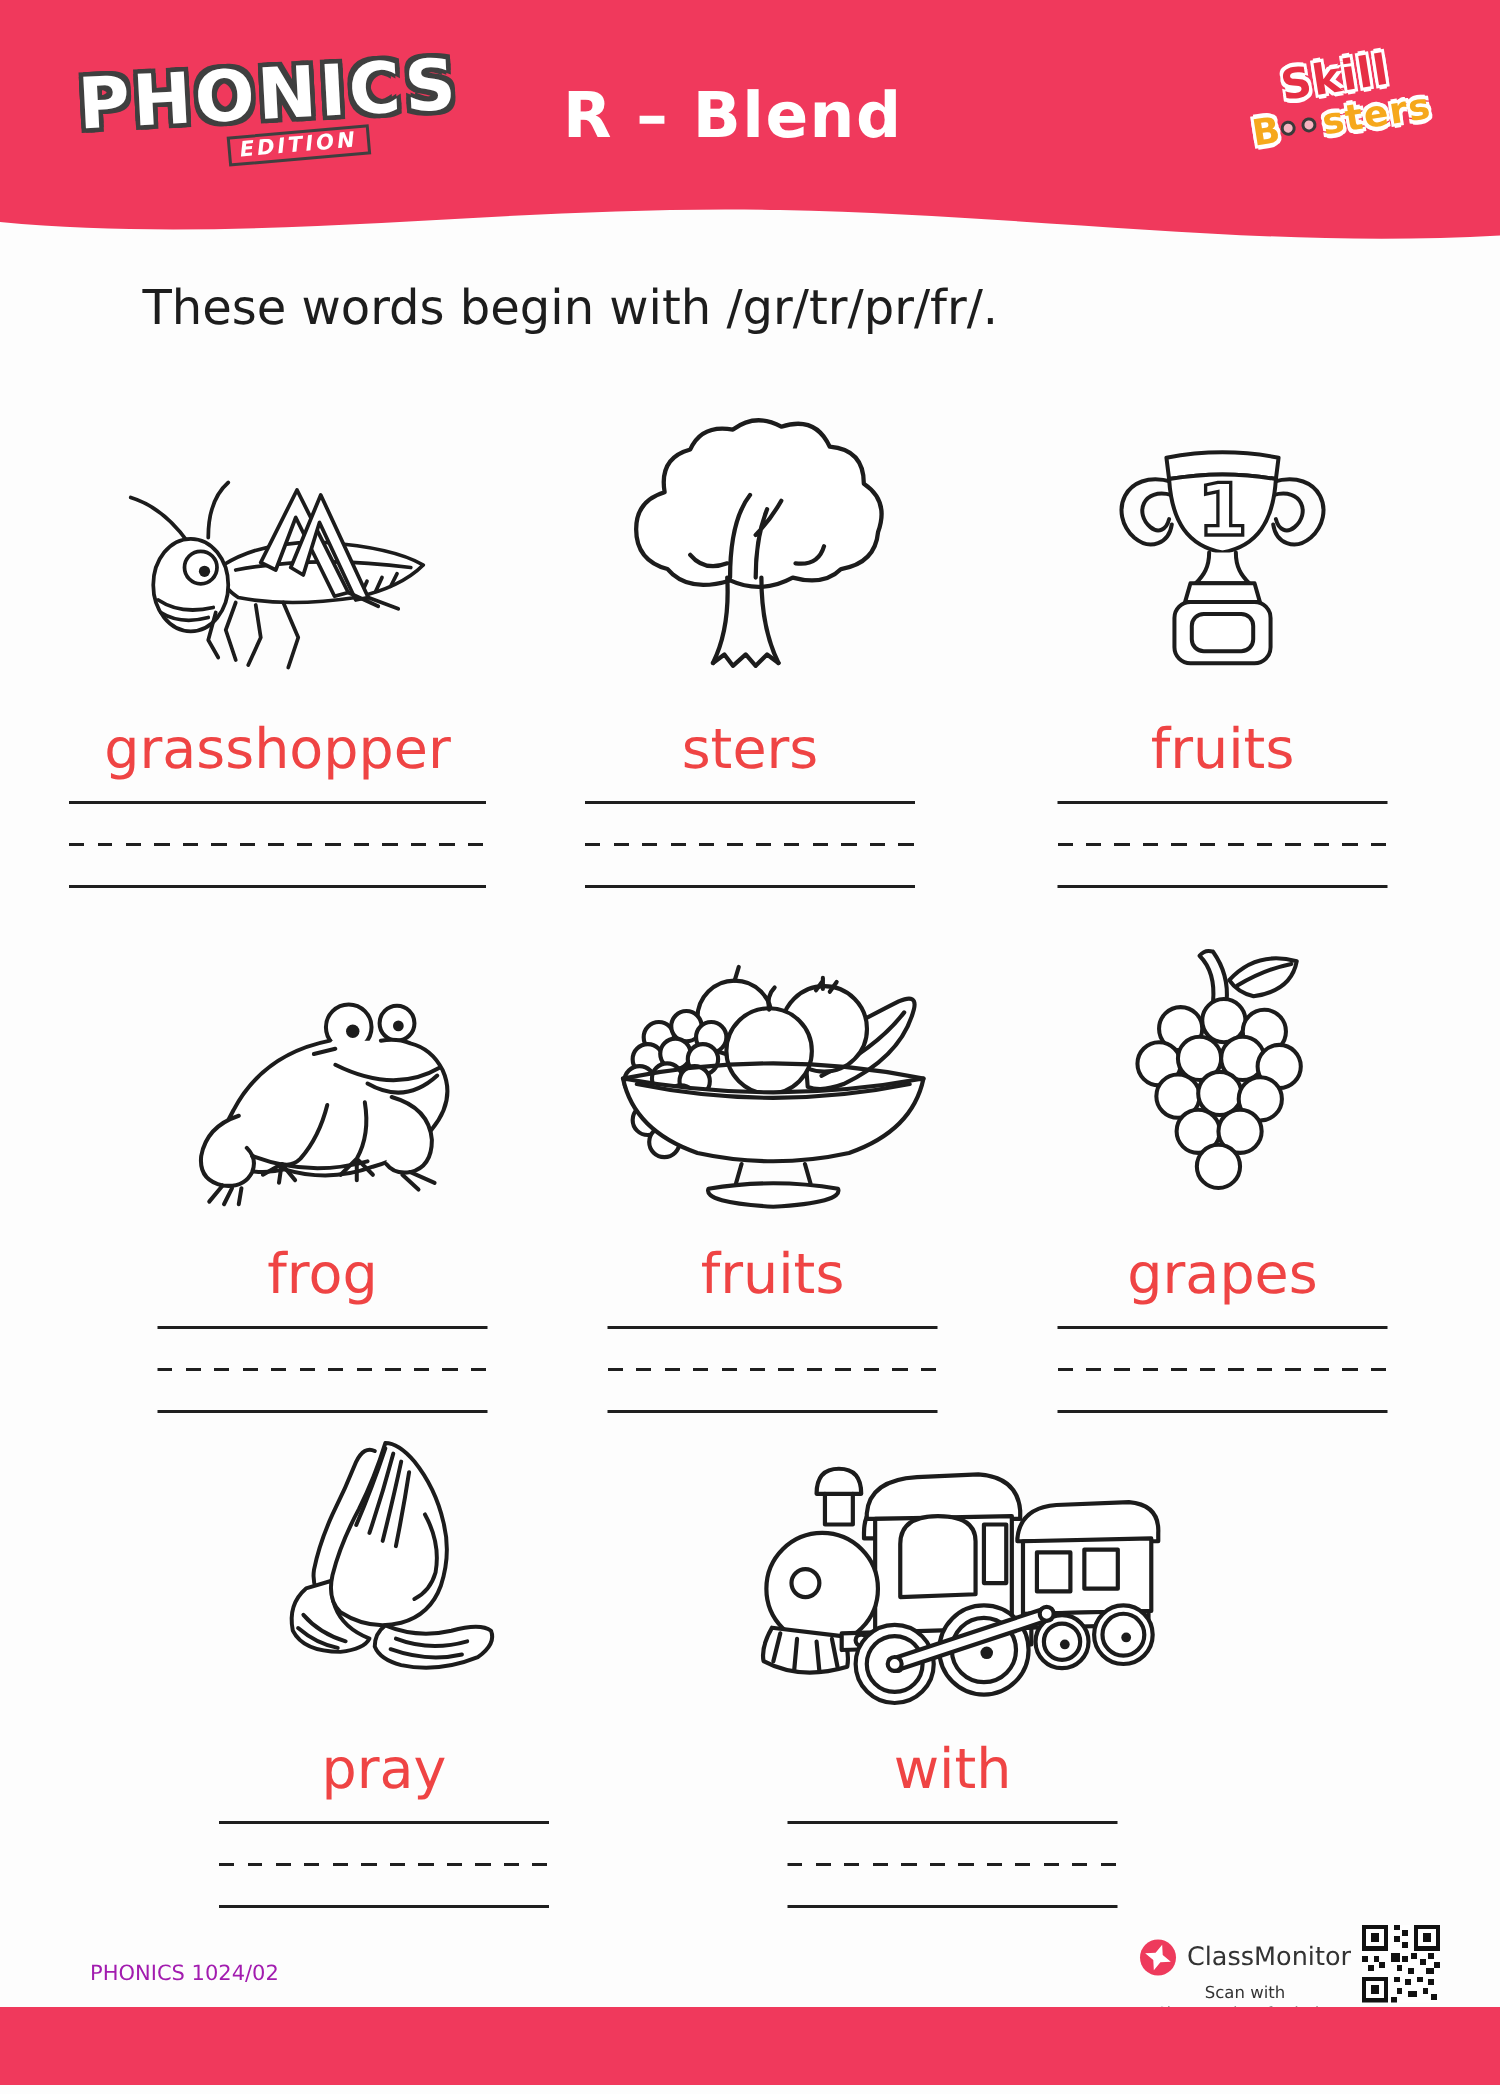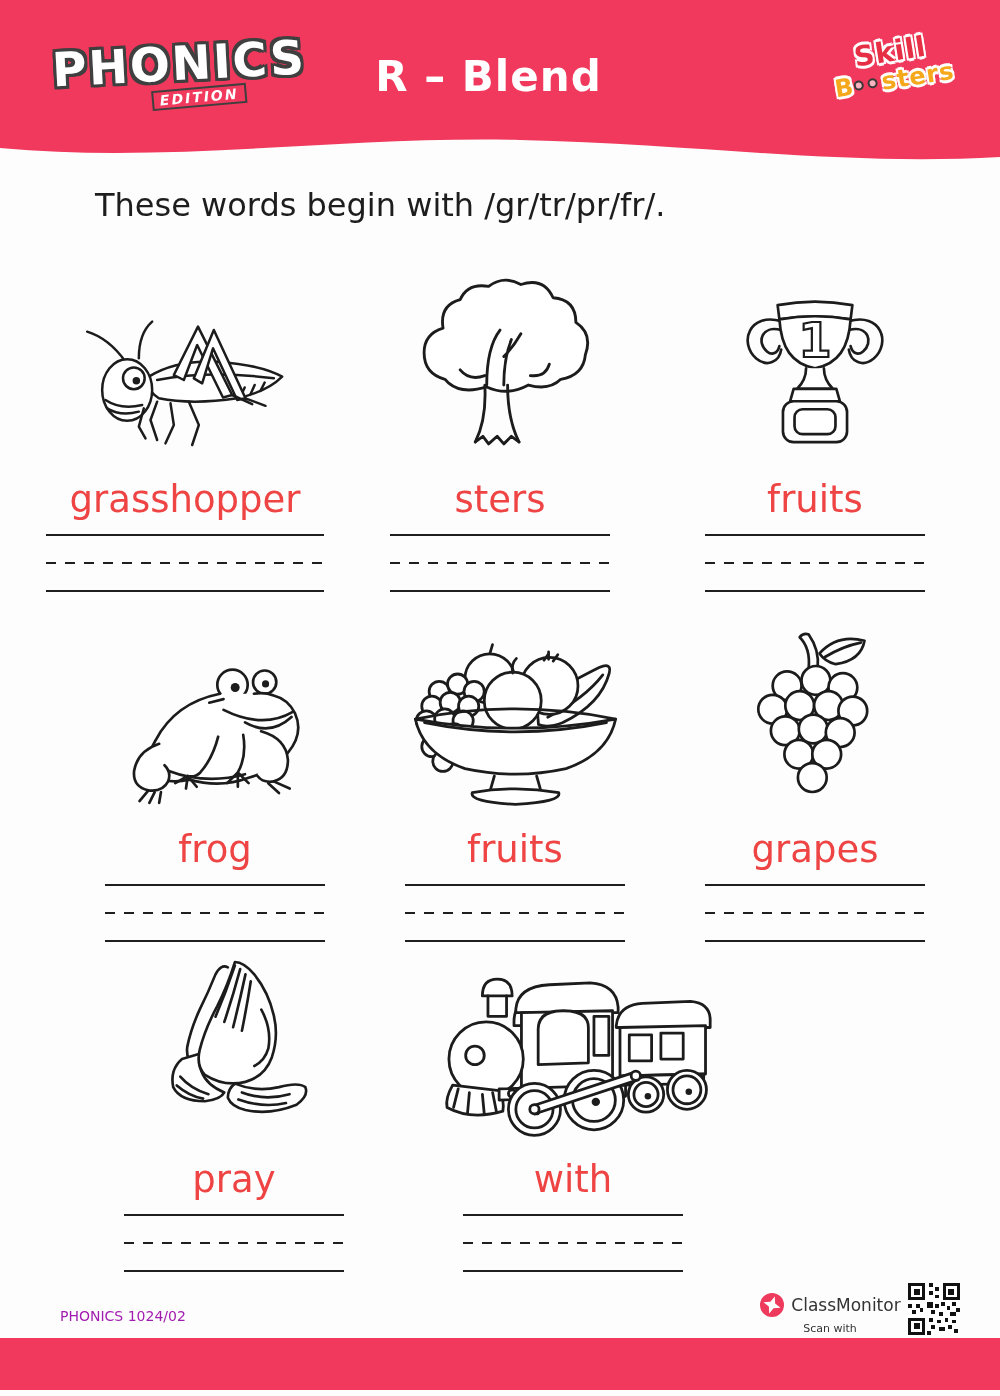--- a/index.html
+++ b/index.html
@@ -39,21 +39,21 @@
   }
   .glasses { display:inline-block; position:relative; width:28px; height:13px; vertical-align:baseline; }
   .glasses i { position:absolute; top:0; width:10px; height:10px; border:2.5px solid #3a3a3a; border-radius:50%; background:#f7b3c0; }
   .glasses i:first-child { left:0; } .glasses i:last-child { left:14px; }
   
   .instructions { position:absolute; left:95px; top:182px; font-size:32px; line-height:1.44; color:#1d1d1d; letter-spacing:0; }
   
   .row { position:absolute; left:0; width:1000px; display:flex; }
   .row-1 { top:272px; padding:0 35px; justify-content:space-between; }
   .row-2 { top:622px; padding:0 35px; justify-content:flex-end; }
-  .row-3 { top:952px; padding-left:84px; gap:39px; justify-content:flex-start; }
+  .row-3 { top:952px; padding-left:106px; gap:79px; justify-content:flex-start; }
   .cell { width:300px; display:flex; flex-direction:column; align-items:center; }
   .img-box { height:188px; width:100%; display:flex; align-items:flex-end; justify-content:center; }
   .word { margin-top:16px; height:48px; line-height:48px; font-size:37px; color:#ef4444; text-align:center; }
   .lines { width:220px; margin-top:10px; }
   .cell.wide .lines { width:278px; }
   .wline { width:100%; height:2px; background:#1f1f1f; }
   .wline.dashed { background:repeating-linear-gradient(90deg,#1f1f1f 0 10px,transparent 10px 19px); }
   .wline + .wline { margin-top:26px; }
   svg .ln { fill:none; stroke:#1c1c1c; stroke-width:3; stroke-linecap:round; stroke-linejoin:round; }
   svg .fw { fill:#fff; stroke:#1c1c1c; stroke-width:3; stroke-linecap:round; stroke-linejoin:round; }

